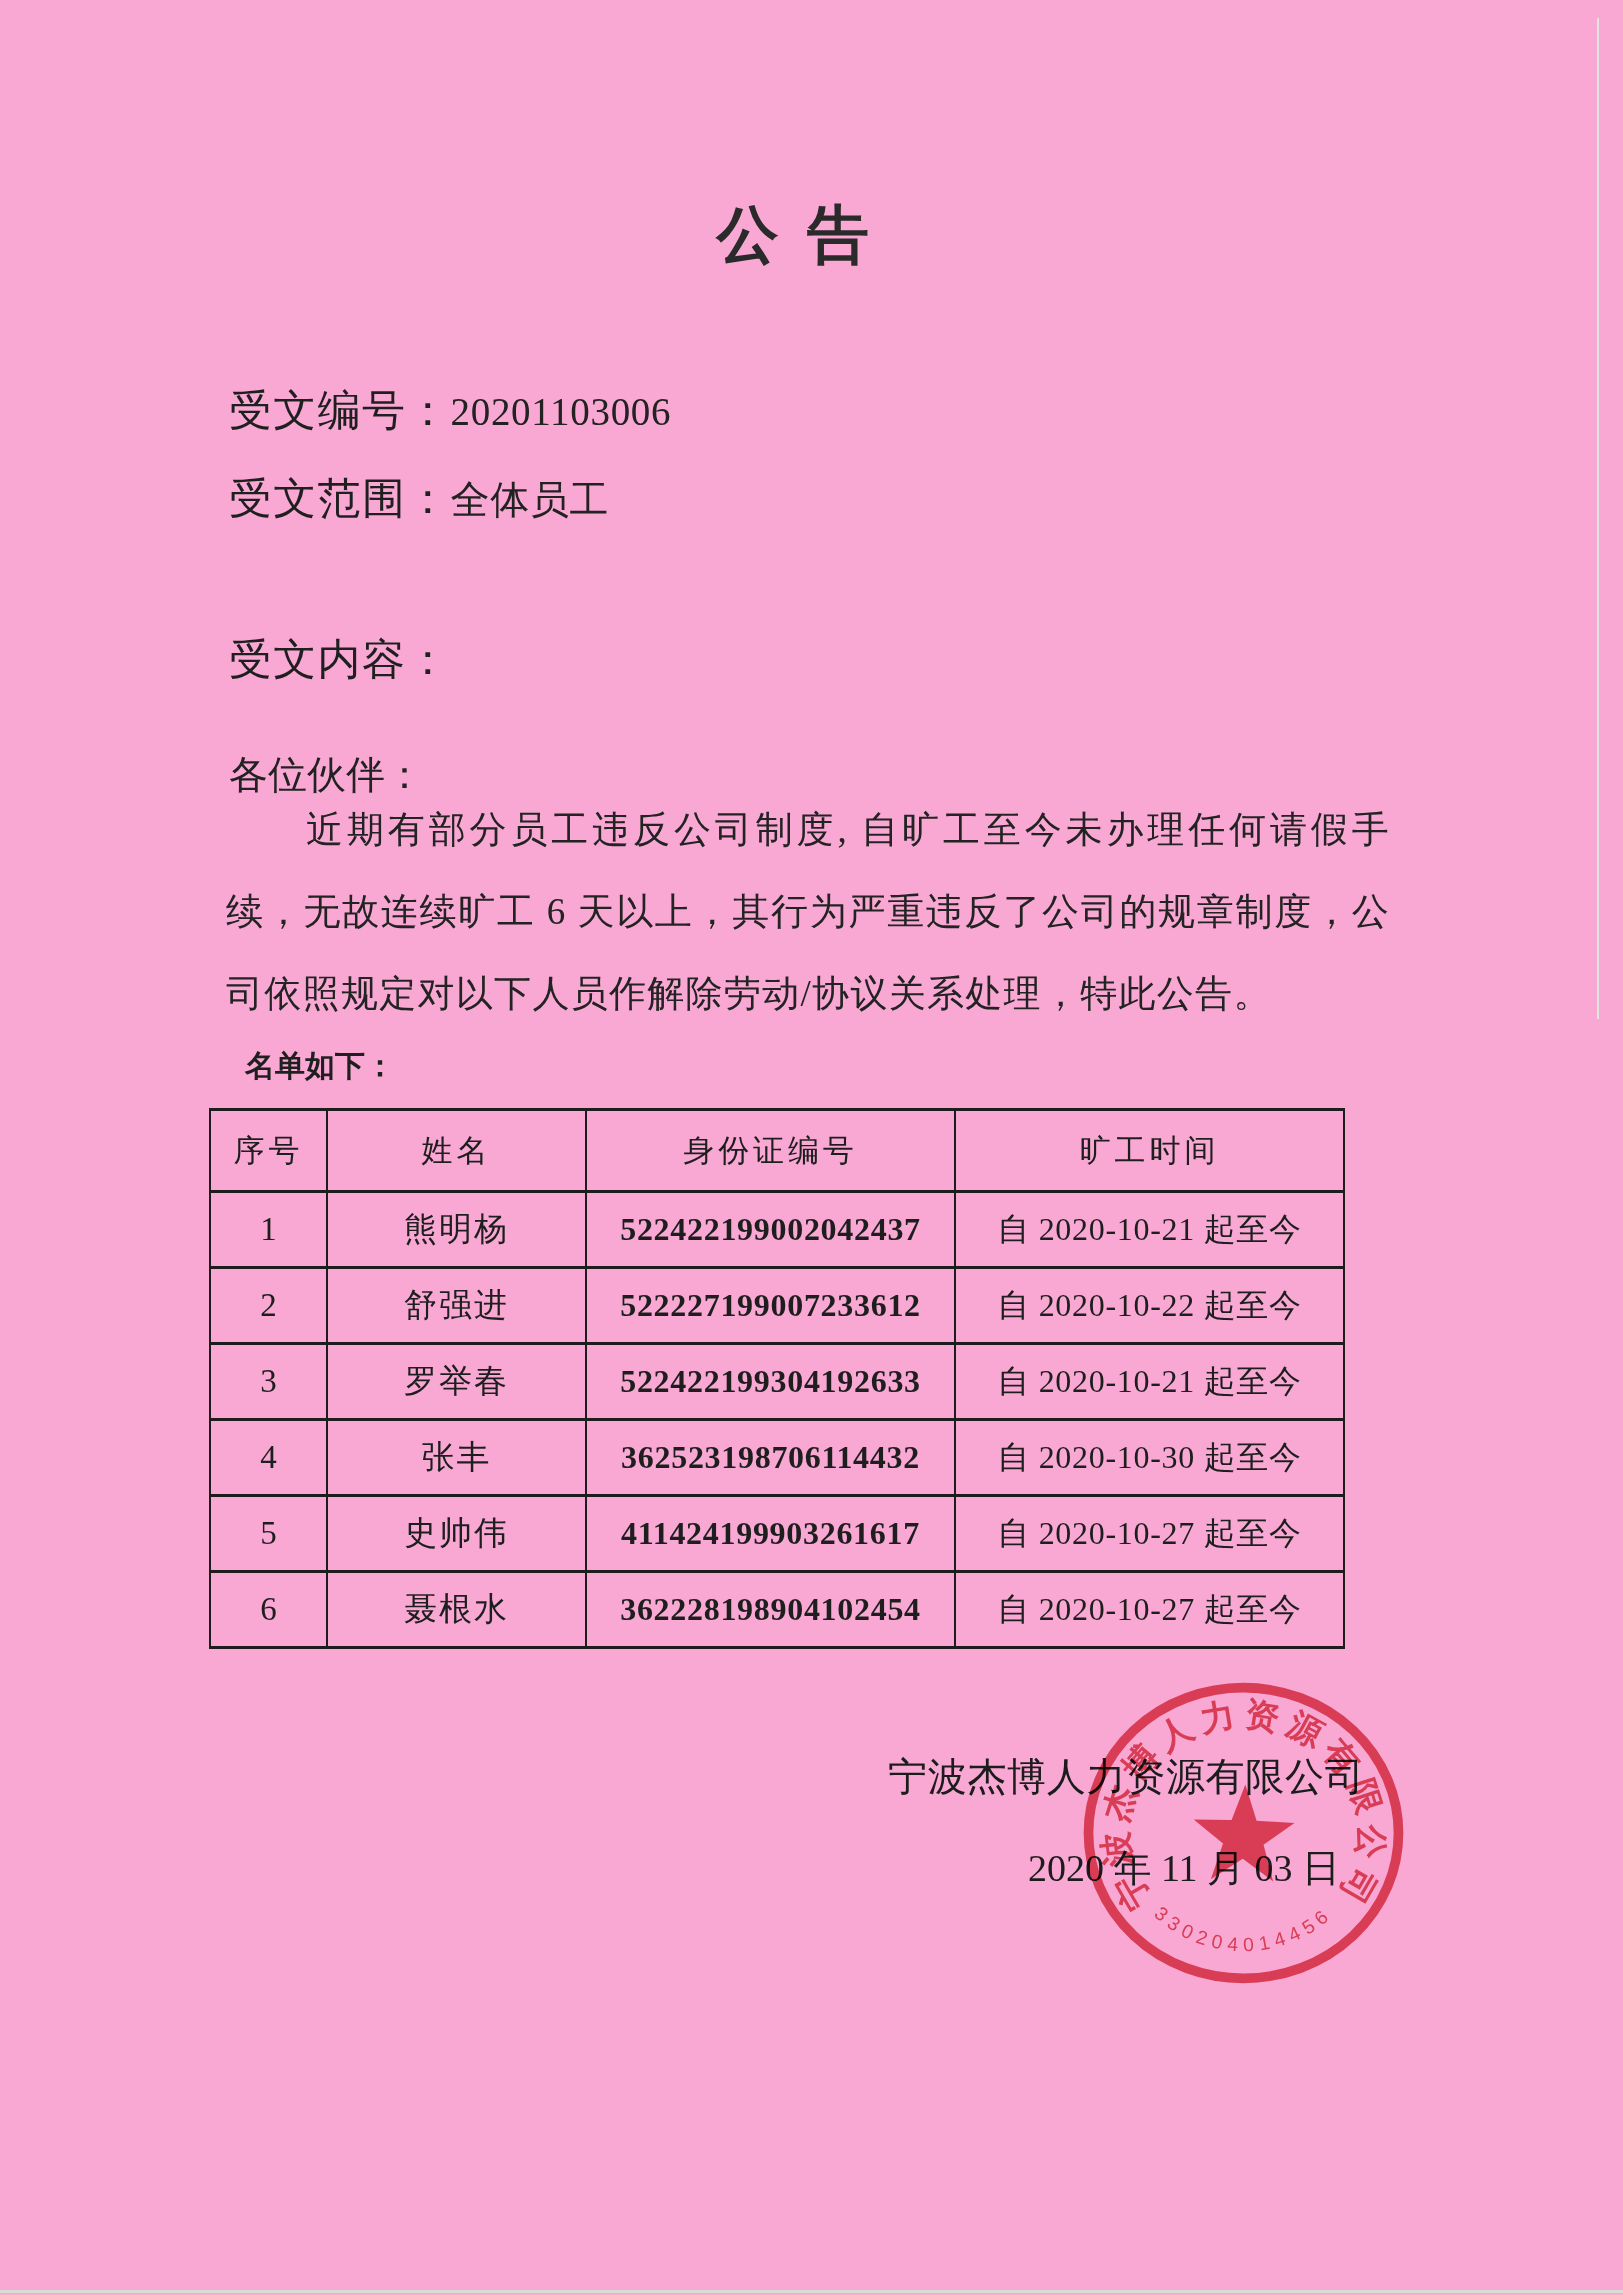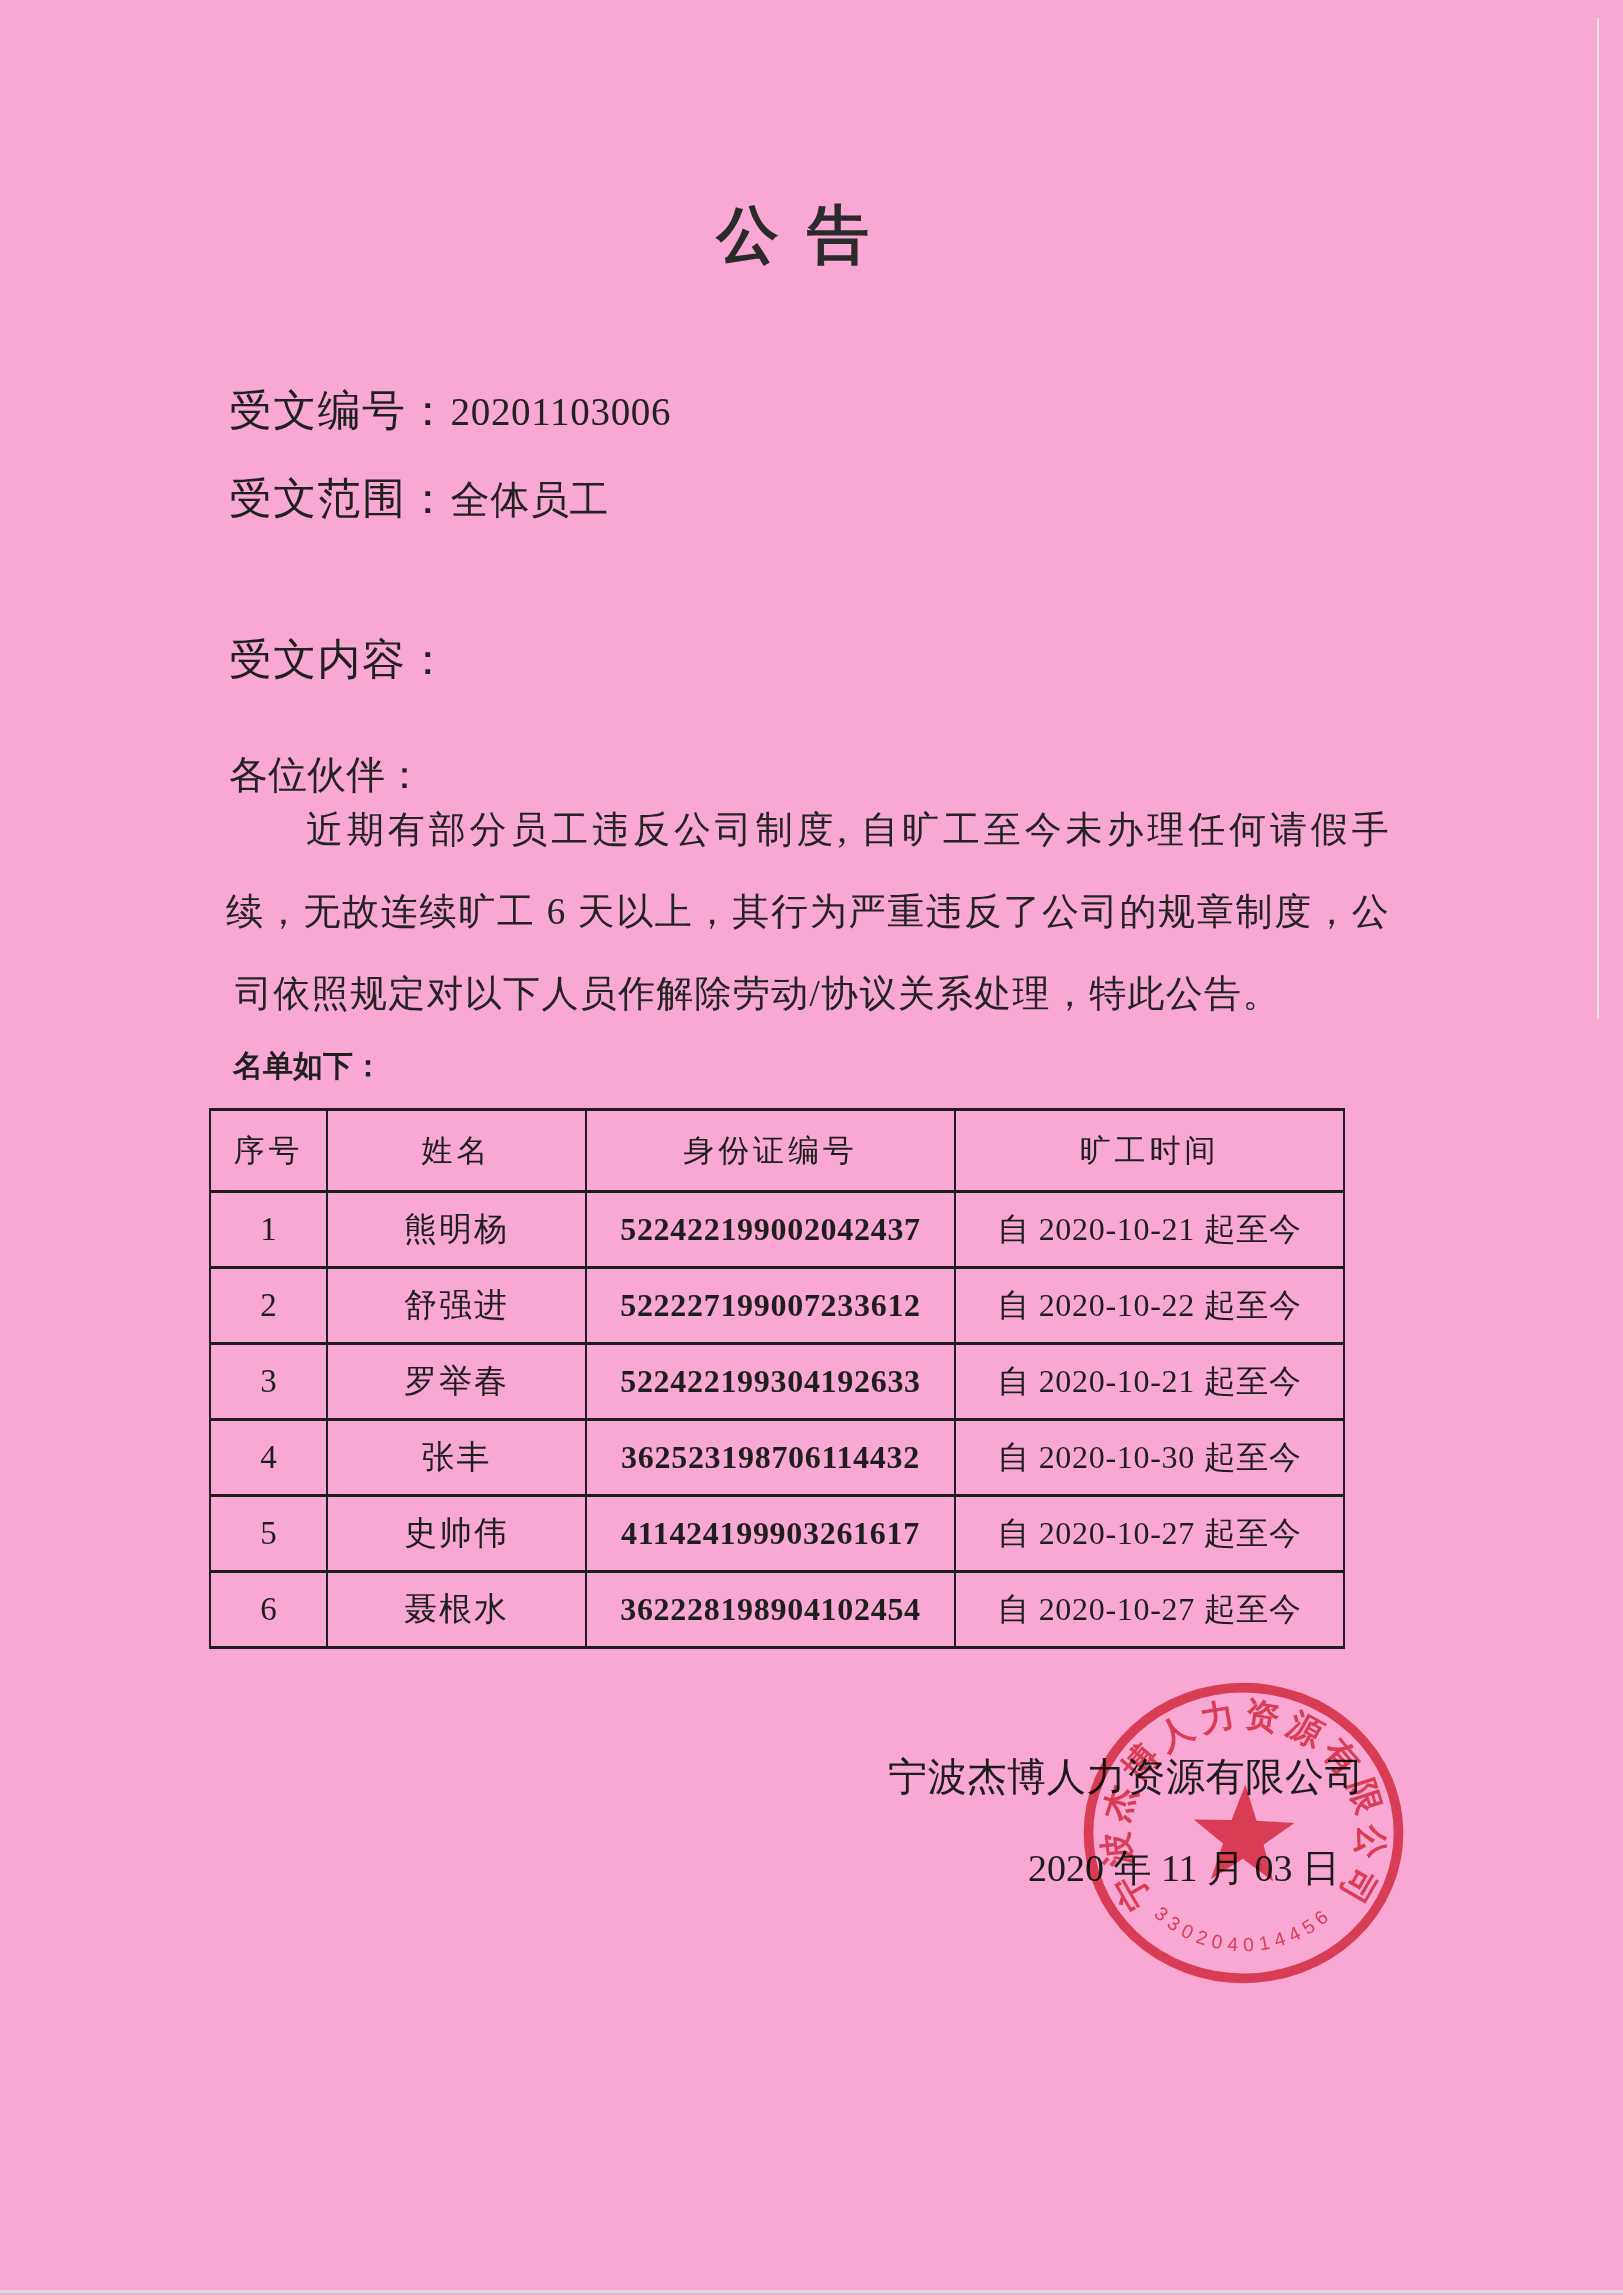--- a/index.html
+++ b/index.html
@@ -36,23 +36,23 @@
   .paragraph{
     position:absolute;left:226px;top:789px;width:1164px;
   }
   .para-line{
     height:82px;line-height:82px;
     font-size:37px;color:#232323;letter-spacing:1.3px;
     text-align:justify;text-align-last:justify;
     overflow:hidden;white-space:nowrap;
   }
   .para-line.first{text-indent:80px;}
-  .para-line.last{text-align-last:left;margin-left:9px;}
+  .para-line.last{text-align-last:left;}
   .list-intro{
-    position:absolute;left:233px;top:1046px;
+    position:absolute;left:245px;top:1046px;
     font-size:30px;font-weight:600;color:#1f1f1f;
   }
   .roster{
     position:absolute;left:209px;top:1108px;
     border-collapse:collapse;table-layout:fixed;
     width:1134px;
   }
   .roster td,.roster th{
     border-left:2px solid #1d1d1d;border-right:2px solid #1d1d1d;
     border-top:3.3px solid #1d1d1d;border-bottom:3.3px solid #1d1d1d;

